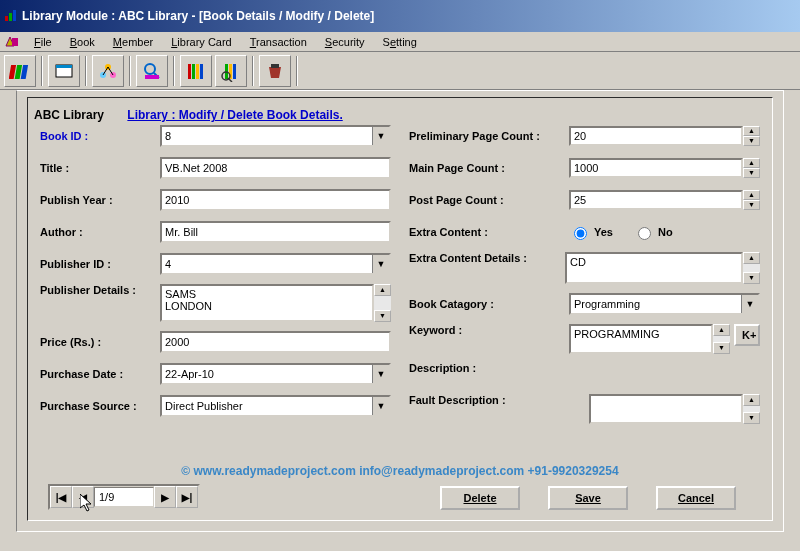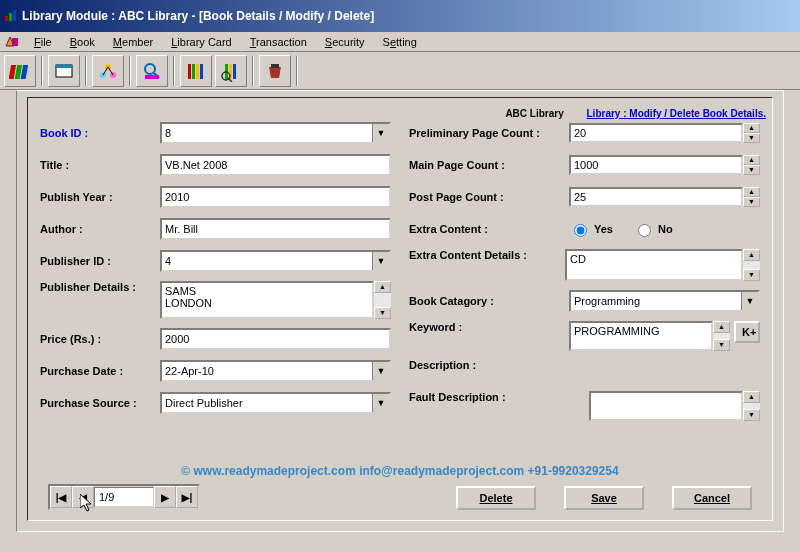--- a/index.html
+++ b/index.html
@@ -60,23 +60,23 @@
     font-size: 18px;
   }
   .toolbar .sep {
     width: 2px;
     height: 30px;
     border-left: 1px solid #808080;
     border-right: 1px solid #fff;
     margin: 0 2px;
   }
   .header-row {
-    text-align: right;
+    text-align: left;
     padding: 4px 0 2px;
-    font-size: 10px;
+    font-size: 12px;
   }
   .header-row .lib-name { font-weight: bold; color: #000; }
   .header-row .lib-link { color: #0000cc; text-decoration: underline; font-weight: bold; margin-left: 20px; }
   .form-frame {
     border: 1px solid #808080;
     border-top-color:#fff;
     border-left-color:#808080;
     border-right-color:#fff;
     border-bottom-color:#fff;
     margin: 0 16px 8px;
@@ -165,21 +165,21 @@
     border: 2px outset #fff;
     font: inherit;
     font-weight: bold;
     text-decoration: underline;
     cursor: default;
     padding: 0 10px;
   }
   .btn-row {
     position:absolute;
     bottom:10px;
-    right:20px;
+    right:36px;
     display:flex; gap:28px;
   }
   .nav-box {
     position:absolute;
     bottom:10px; left:20px;
     display:flex; align-items:center;
     border:2px inset #d4d0c8;
     background:#d4d0c8;
     height:26px;
   }

